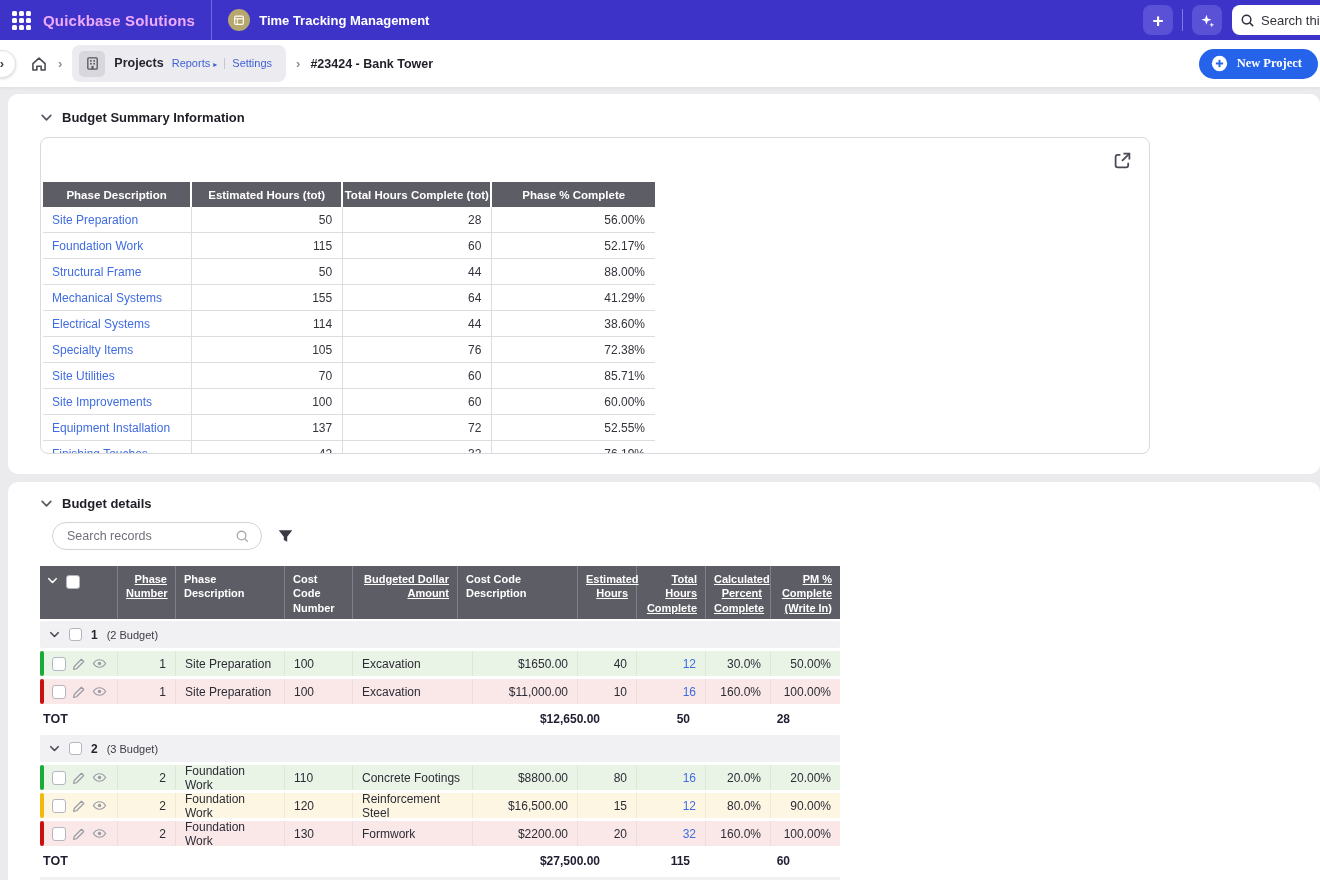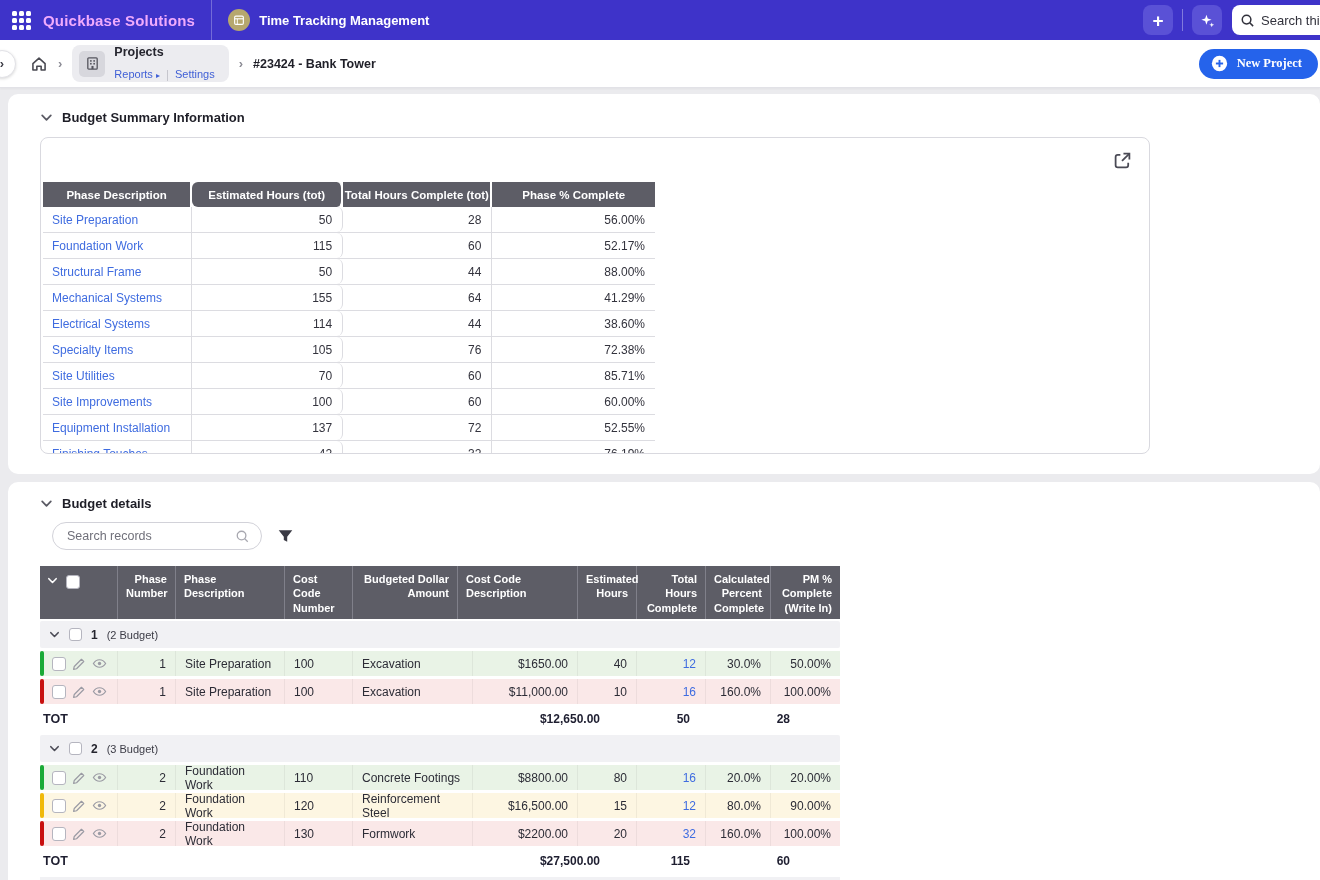--- a/index.html
+++ b/index.html
@@ -23,21 +23,21 @@
   .tb-search input { border:none; outline:none; font-size:13px; width:140px; font-family:inherit; color:#32323c; background:transparent; }
   .tb-search input::placeholder { color:#32323c; opacity:1; }
 
   
   .crumbbar { height:48px; background:#fff; display:flex; align-items:center; border-bottom:1px solid #e2e2e7; box-shadow:0 1px 2px rgba(0,0,0,.04); position:relative; }
   .edge-circle { width:28px; height:28px; border-radius:50%; background:#fff; border:1px solid #e2e2e7; box-shadow:0 1px 3px rgba(0,0,0,.15); margin-left:-12px; display:flex; align-items:center; justify-content:center; font-size:13px; color:#3c3c46; font-weight:bold; cursor:pointer; flex:none; }
   .crumb-sep { color:#8b8b94; font-size:13px; font-weight:bold; margin:0 10px; }
   .home-btn { margin-left:14px; cursor:pointer; display:flex; }
   .proj-chip { background:#ececf0; border-radius:8px; height:37px; display:flex; align-items:center; padding:0 14px 0 7px; gap:9px; cursor:pointer; }
   .proj-icon-box { width:26px; height:26px; background:#d7d7dd; border-radius:5px; display:flex; align-items:center; justify-content:center; }
-  .proj-texts { display:flex; flex-direction:column; line-height:1.25;gap:8px; }
+  .proj-texts { display:flex; flex-direction:row; line-height:1.25;gap:8px; }
   .proj-title { font-size:12.5px; font-weight:bold; color:#25252e; }
   .proj-links { display:flex; align-items:center; gap:7px; font-size:11px; }
   .proj-link { color:#3f5fd6; cursor:pointer; }
   .proj-link .tri { font-size:8px; }
   .proj-links .vline { width:1px; height:11px; background:#c6c6cd; }
   .crumb-record { font-size:12.5px; font-weight:bold; color:#1f1f28; }
   .new-proj { margin-left:auto; margin-right:2px; height:30px; border:none; background:var(--accent-blue,#2563eb); color:#fff; border-radius:16px; display:flex; align-items:center; gap:9px; padding:0 16px 0 12px; font-size:12.5px; font-weight:bold; font-family:Liberation Serif, serif; cursor:pointer; flex:none; }
 
   
   .main { padding:6px 0 0 8px; height:792px; }
@@ -52,35 +52,35 @@
   .sum-card { margin:12px 0 0 32px; width:1110px; height:317px; border:1px solid #d9d9df; border-radius:8px; position:relative; overflow:hidden; }
   .open-new-btn { position:absolute; top:13px; right:17px; cursor:pointer; background:none; border:none; padding:0; display:flex; }
   .s-table { margin:44px 0 0 2px; width:612px; font-size:12px; }
   .s-hrow { display:flex; height:25px; }
   .s-h { background:var(--header-gray,#5d5d66); color:#fff; font-weight:bold; font-size:11.5px; display:flex; align-items:center; justify-content:center; border-right:2px solid #fff; }
   .s-h:last-child { border-right:none; }
   .s-row { display:flex; height:26px; border-bottom:1px solid #dcdce1; }
   .s-cell { display:flex; align-items:center; border-right:1px solid #dcdce1; padding:0 10px; justify-content:flex-end; color:#33333d; }
   .s-cell:last-child { border-right:none; }
   .s-cell.first { justify-content:flex-start; padding-left:9px; color:var(--link-blue,#3f6ce0); cursor:pointer; }
-  .c0 { width:154px; } .c1 { width:156px;border-radius:6px; } .c2 { width:154px; } .c3 { width:168px; }
+  .c0 { width:154px; } .c1 { width:156px; } .c2 { width:154px; } .c3 { width:168px; }
 
   
   .d-searchrow { display:flex; align-items:center; gap:15px; margin:11px 0 0 44px; }
   .rec-search { width:210px; height:28px; border:1px solid #d2d2d9; border-radius:14px; display:flex; align-items:center; padding:0 11px 0 14px; }
   .rec-search input { border:none; outline:none; flex:1; font-size:12.5px; font-family:inherit; color:#3a3a44; background:transparent; }
   .rec-search input::placeholder { color:#70707a; opacity:1; }
   .filter-btn { background:none; border:none; cursor:pointer; display:flex; padding:0; }
 
   
   .d-table { margin:16px 0 0 32px; width:800px; }
   .d-hrow { display:flex; height:53px; background:var(--header-gray,#5d5d66); }
   .d-h { color:#fff; font-size:11px; font-weight:bold; line-height:1.3; padding:6px 8px; border-right:1px solid #80808a; }
   .d-h:last-child { border-right:none; }
-  .d-h.r { text-align:right; } .d-h.l { text-align:left; }
+  .d-h.r { text-align:right;text-decoration:underline; } .d-h.l { text-align:left; }
   .d-h.ctrl { display:flex; align-items:flex-start; gap:8px; padding:9px 0 0 7px; }
   .dc0 { width:78px; } .dc1 { width:58px; } .dc2 { width:109px; } .dc3 { width:68px; } .dc4 { width:120px; }
   .dc5 { width:105px; } .dc6 { width:59px; } .dc7 { width:69px; } .dc8 { width:65px; } .dc9 { width:69px; }
 
   .band { display:flex; align-items:center; gap:9px; height:27px; background:#f1f1f4; margin-top:2px; padding-left:9px; border-radius:2px; }
   .band b { font-size:12px; color:#25252e; }
   .band .cnt { font-size:11px; color:#3c3c46; }
 
   .drow { display:flex; height:25px; margin-top:3px; font-size:12px; color:#2c2c36; }
   .drow .dcell { display:flex; align-items:center; padding:0 9px; border-right:1px solid rgba(0,0,0,.05); }

